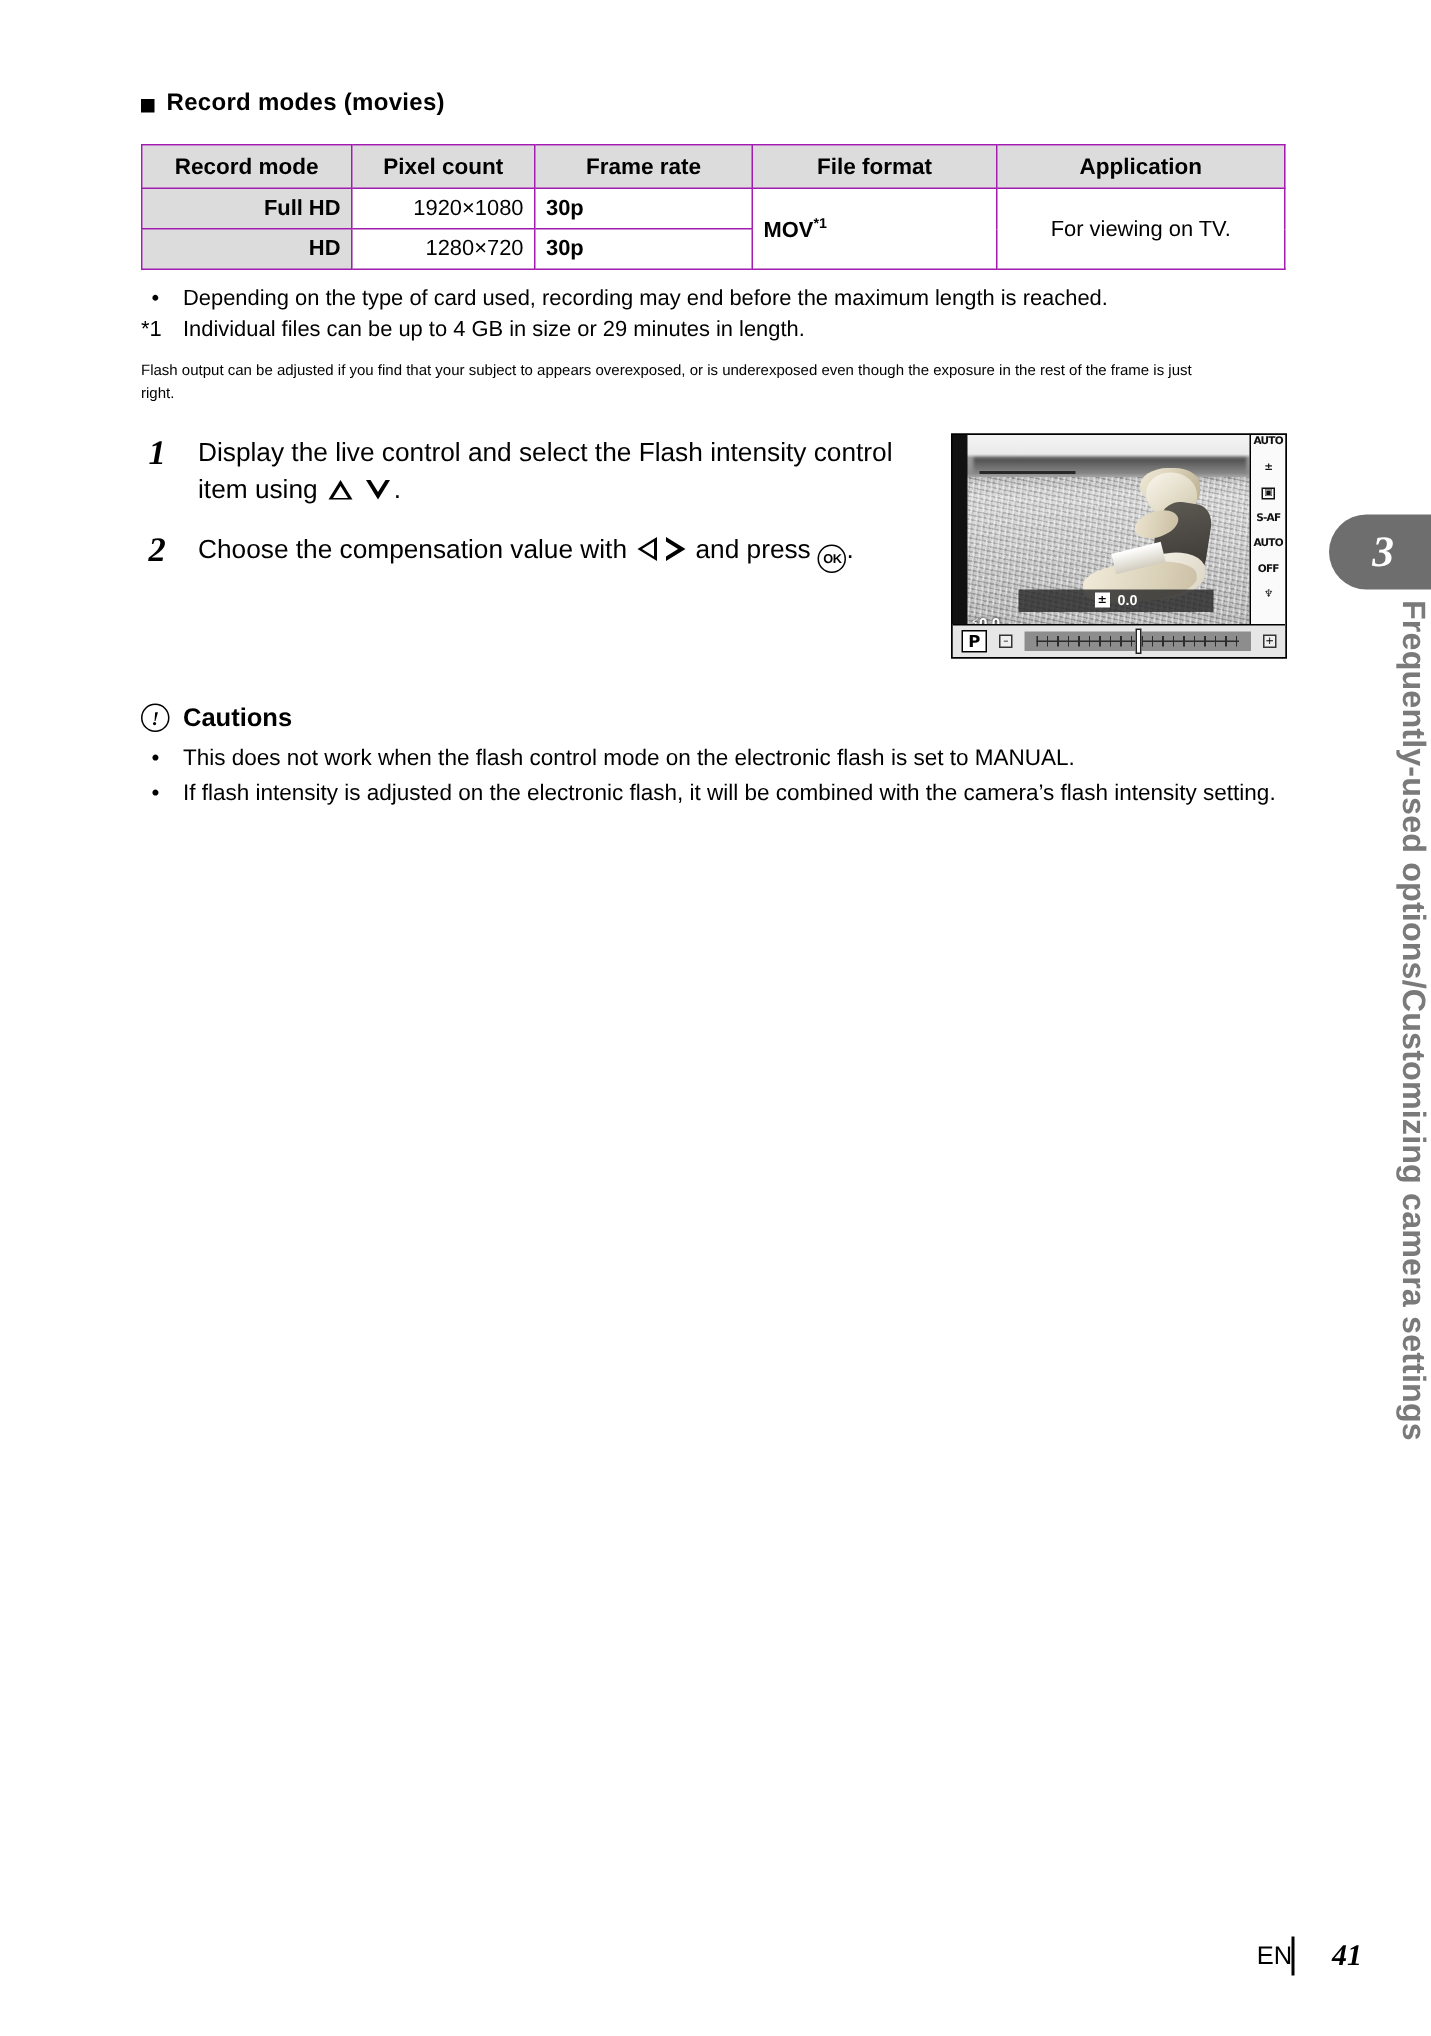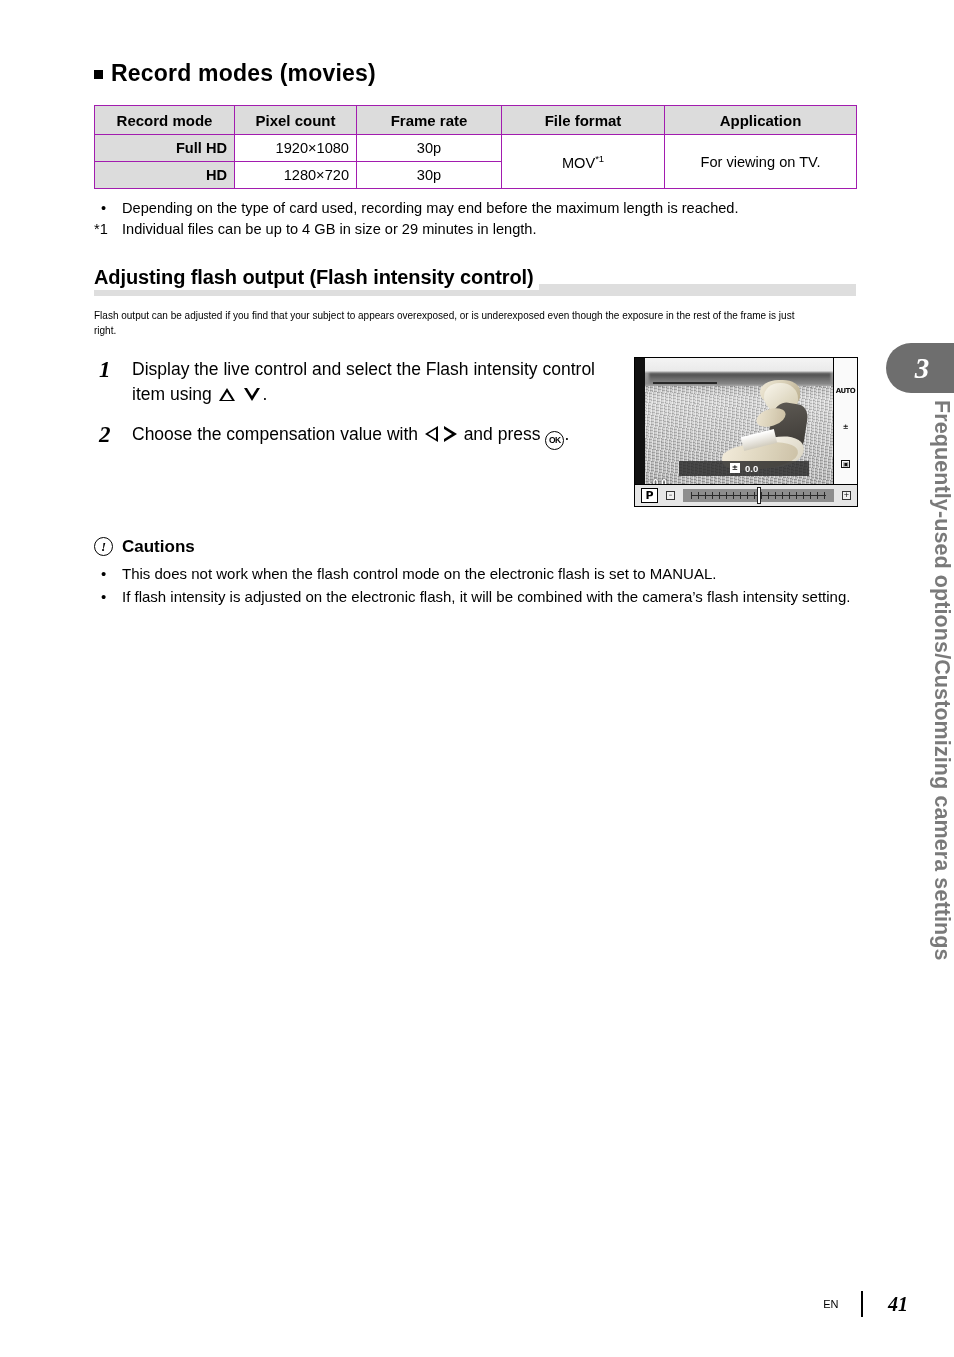--- a/index.html
+++ b/index.html
@@ -26,21 +26,21 @@
 
   .content {
     position: absolute;
     left: 94px;
     top: 60px;
     width: 762px;
   }
 
   
   .sec-head {
-    font-size: 23px;
+    font-size: 16px;
     font-weight: bold;
     letter-spacing: 0.2px;
     margin: 0 0 18px 0;
     display: flex;
     align-items: center;
     gap: 8px;
   }
   .sq-bullet {
     display: inline-block;
     width: 9px;
@@ -70,21 +70,21 @@
     font-weight: bold;
     font-size: 15px;
     height: 29px;
   }
   table.rec tbody td.modecell {
     background: #dcdcdc;
     font-weight: bold;
     text-align: right;
   }
   td.num { text-align: right; padding-right: 10px; }
-  td.left { text-align: center; }
+  td.left { text-align: left; font-weight: bold; }
   td.mid { text-align: center; vertical-align: middle; }
   sup.fn { font-size: 9.5px; vertical-align: super; }
 
   
   col.c1 { width: 140px; }
   col.c2 { width: 122px; }
   col.c3 { width: 145px; }
   col.c4 { width: 163px; }
   col.c5 { width: 192px; }
 
@@ -328,21 +328,20 @@
   }
   .sb-ico {
     width: 20px; height: 17px;
     display: flex; align-items: flex-start; justify-content: center;
     font-size: 7px;
     font-weight: bold;
     color: #111;
     font-family: "DejaVu Sans", sans-serif;
     letter-spacing: -0.5px;
     line-height: 1;
-    margin-top: 29px;
   }
   .sb-ico .box {
     border: 1.2px solid #111;
     padding: 0 1px;
     font-size: 6px;
   }
 
   .cam-flashval {
     position: absolute;
     left: 12px; top: 76px;
@@ -487,22 +486,22 @@
   .footer {
     position: absolute;
     right: 46px;
     bottom: 40px;
     display: flex;
     align-items: center;
     gap: 0;
     height: 26px;
   }
   .f-lang {
-    font-size: 11px;
-    padding-right: 23px;
+    font-size: 17px;
+    padding-right: 0;
   }
   .f-rule {
     width: 1.6px;
     height: 26px;
     background: #000;
   }
   .f-page {
     font-size: 20px;
     font-weight: bold;
     font-style: italic;
@@ -561,24 +560,20 @@
       <div class="note-row">
         <span class="note-mark">•</span>
         <span class="note-text">Depending on the type of card used, recording may end before the maximum length is reached.</span>
       </div>
       <div class="note-row">
         <span class="note-mark fnmark">*1</span>
         <span class="note-text">Individual files can be up to 4 GB in size or 29 minutes in length.</span>
       </div>
     </div>
 
-    <div class="h2wrap">
-      <div class="h2bar"></div>
-      <span class="h2text">Adjusting flash output (Flash intensity control)</span>
-    </div>
 
     <div class="intro">Flash output can be adjusted if you find that your subject to appears overexposed, or is underexposed even though the exposure in the rest of the frame is just right.</div>
 
     <div class="steps-area">
 
       <div class="steps">
 
         <div class="step">
           <div class="step-num">1</div>
           <div class="step-body">

